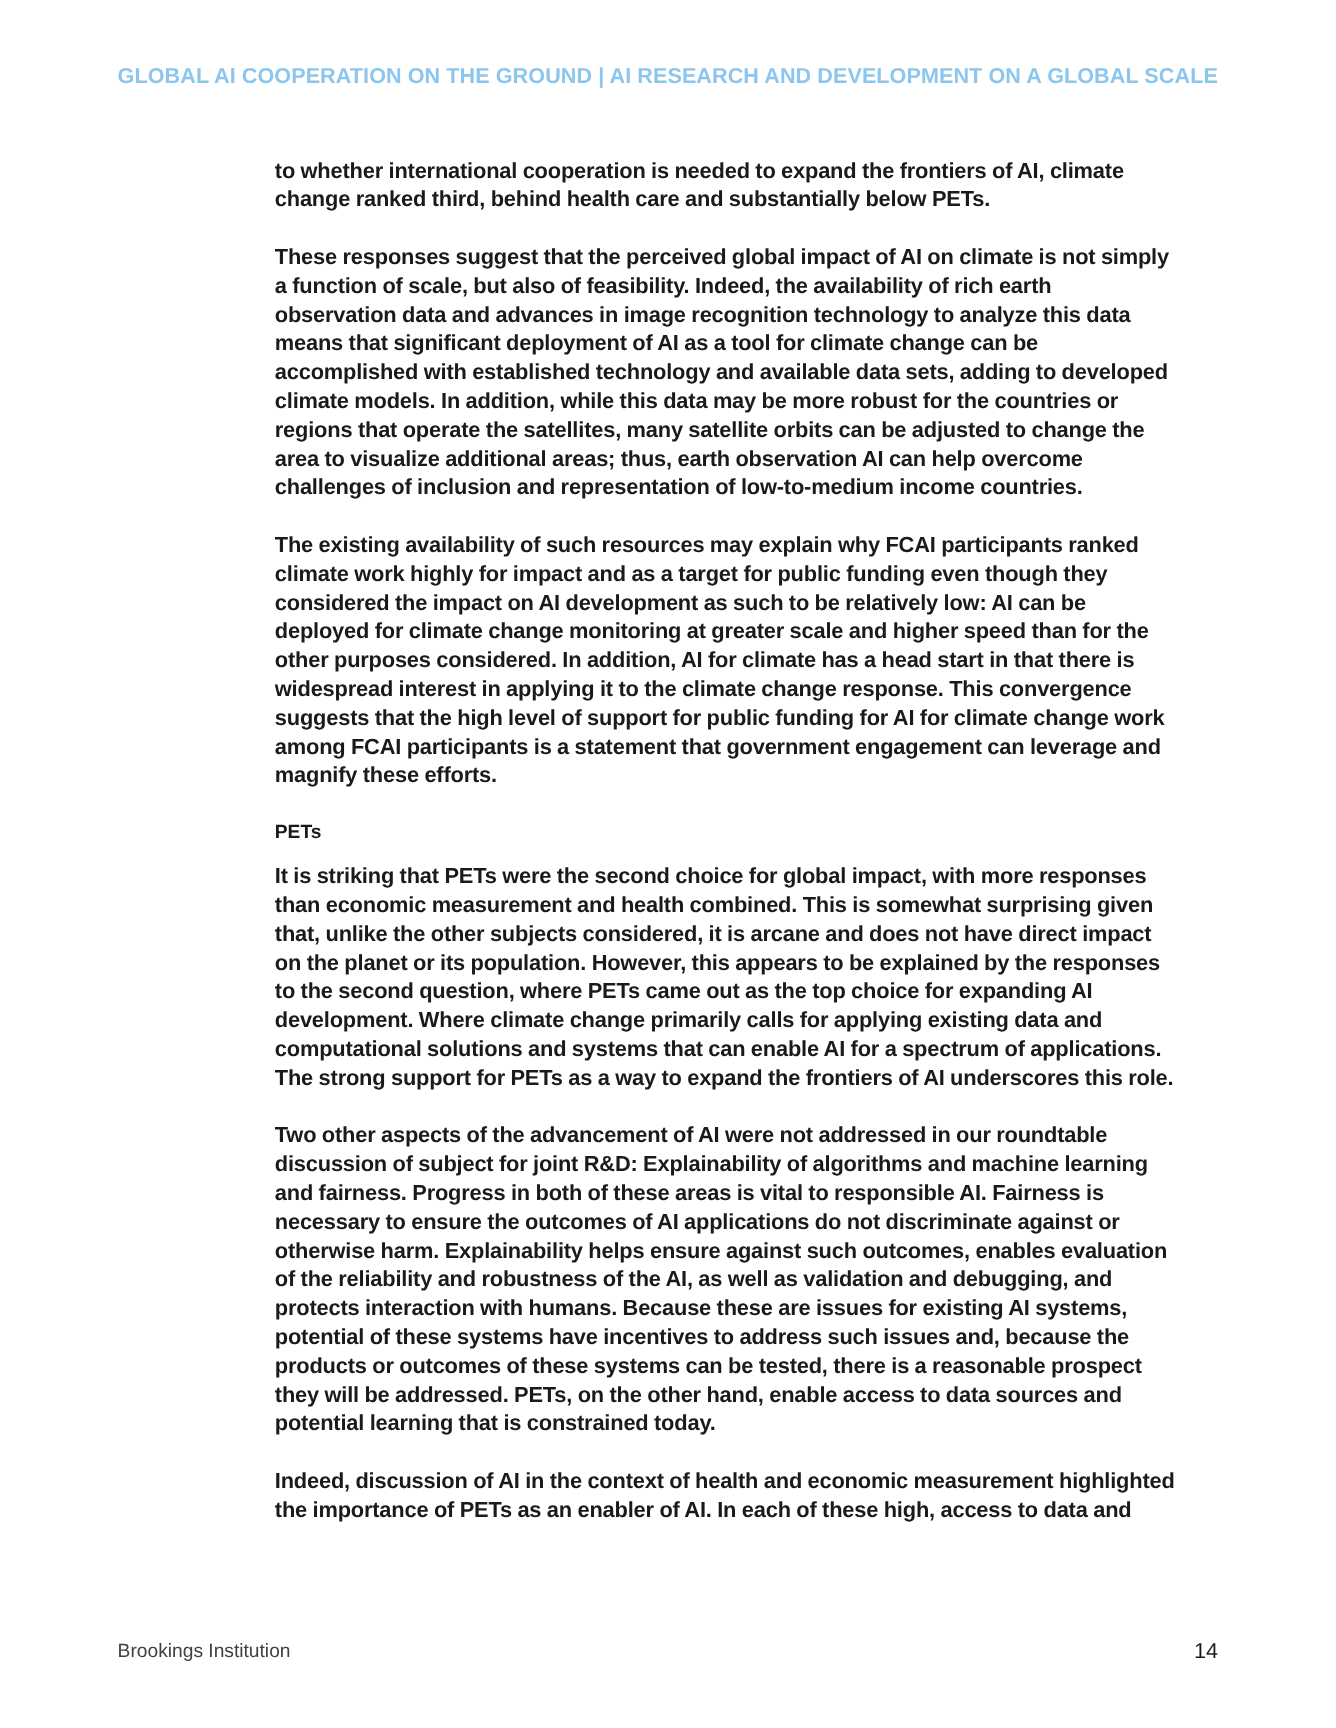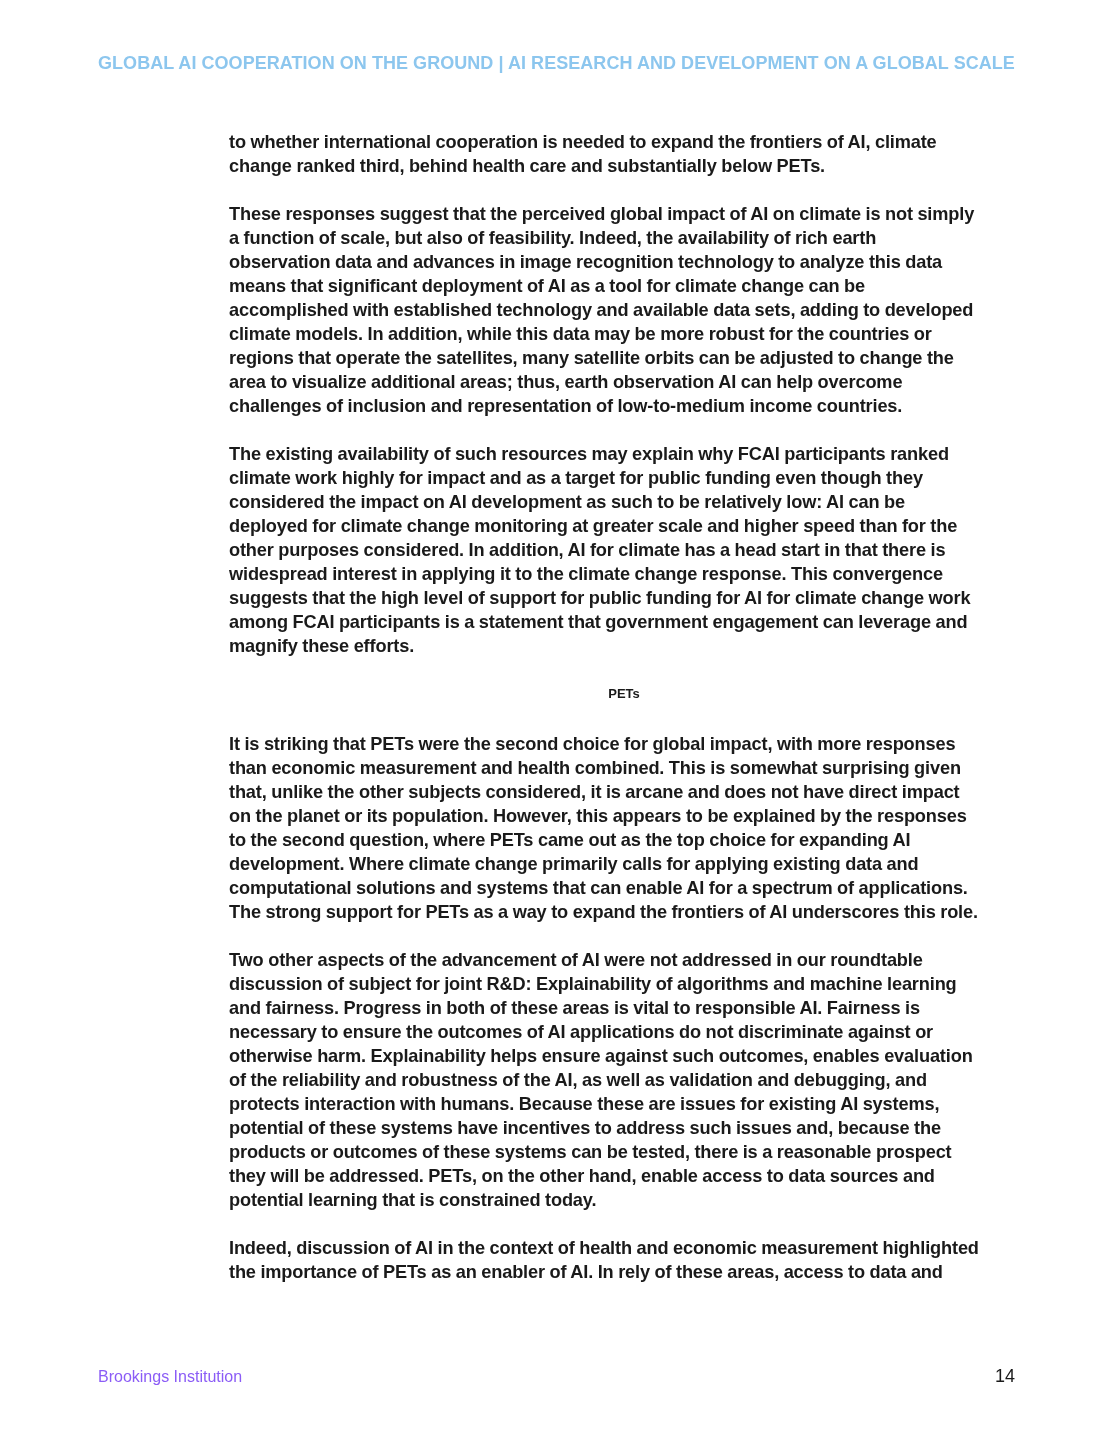--- a/index.html
+++ b/index.html
@@ -33,36 +33,35 @@
     }
     .para {
       font-size: 18.2px;
       line-height: 24px;
       margin: 0 0 24px 0;
       letter-spacing: -0.15px;
       word-spacing: -0.3px;
       font-weight: bold;
     }
     .section-heading {
-      font-size: 13px;
+      font-size: 16px;
       line-height: 24px;
       font-weight: bold;
-      margin: 0 0 26px 0;
-      text-align: center;
+      margin: 0 0 12px 0;
     }
     .line {
       display: block;
       white-space: nowrap;
     }
     .footer-left {
       position: absolute;
       left: 98px;
       top: 1368px;
       font-size: 16px;
-      color: #8b5cf6;
+      color: #404040;
       white-space: nowrap;
     }
     .footer-right {
       position: absolute;
       right: 98px;
       top: 1366px;
       font-size: 18px;
       color: #1a1a1a;
       font-weight: 500;
       text-align: center;
@@ -126,19 +125,19 @@
     <span class="line">of the reliability and robustness of the AI, as well as validation and debugging, and</span>
     <span class="line">protects interaction with humans. Because these are issues for existing AI systems,</span>
     <span class="line">potential of these systems have incentives to address such issues and, because the</span>
     <span class="line">products or outcomes of these systems can be tested, there is a reasonable prospect</span>
     <span class="line">they will be addressed. PETs, on the other hand, enable access to data sources and</span>
     <span class="line">potential learning that is constrained today.</span>
   </p>
 
   <p class="para">
     <span class="line">Indeed, discussion of AI in the context of health and economic measurement highlighted</span>
-    <span class="line">the importance of PETs as an enabler of AI. In rely of these areas, access to data and</span>
+    <span class="line">the importance of PETs as an enabler of AI. In each of these high, access to data and</span>
   </p>
 
 </div>
 
 <div class="footer-left">Brookings Institution</div>
 <div class="footer-right">14</div>
 
 </body></html>

